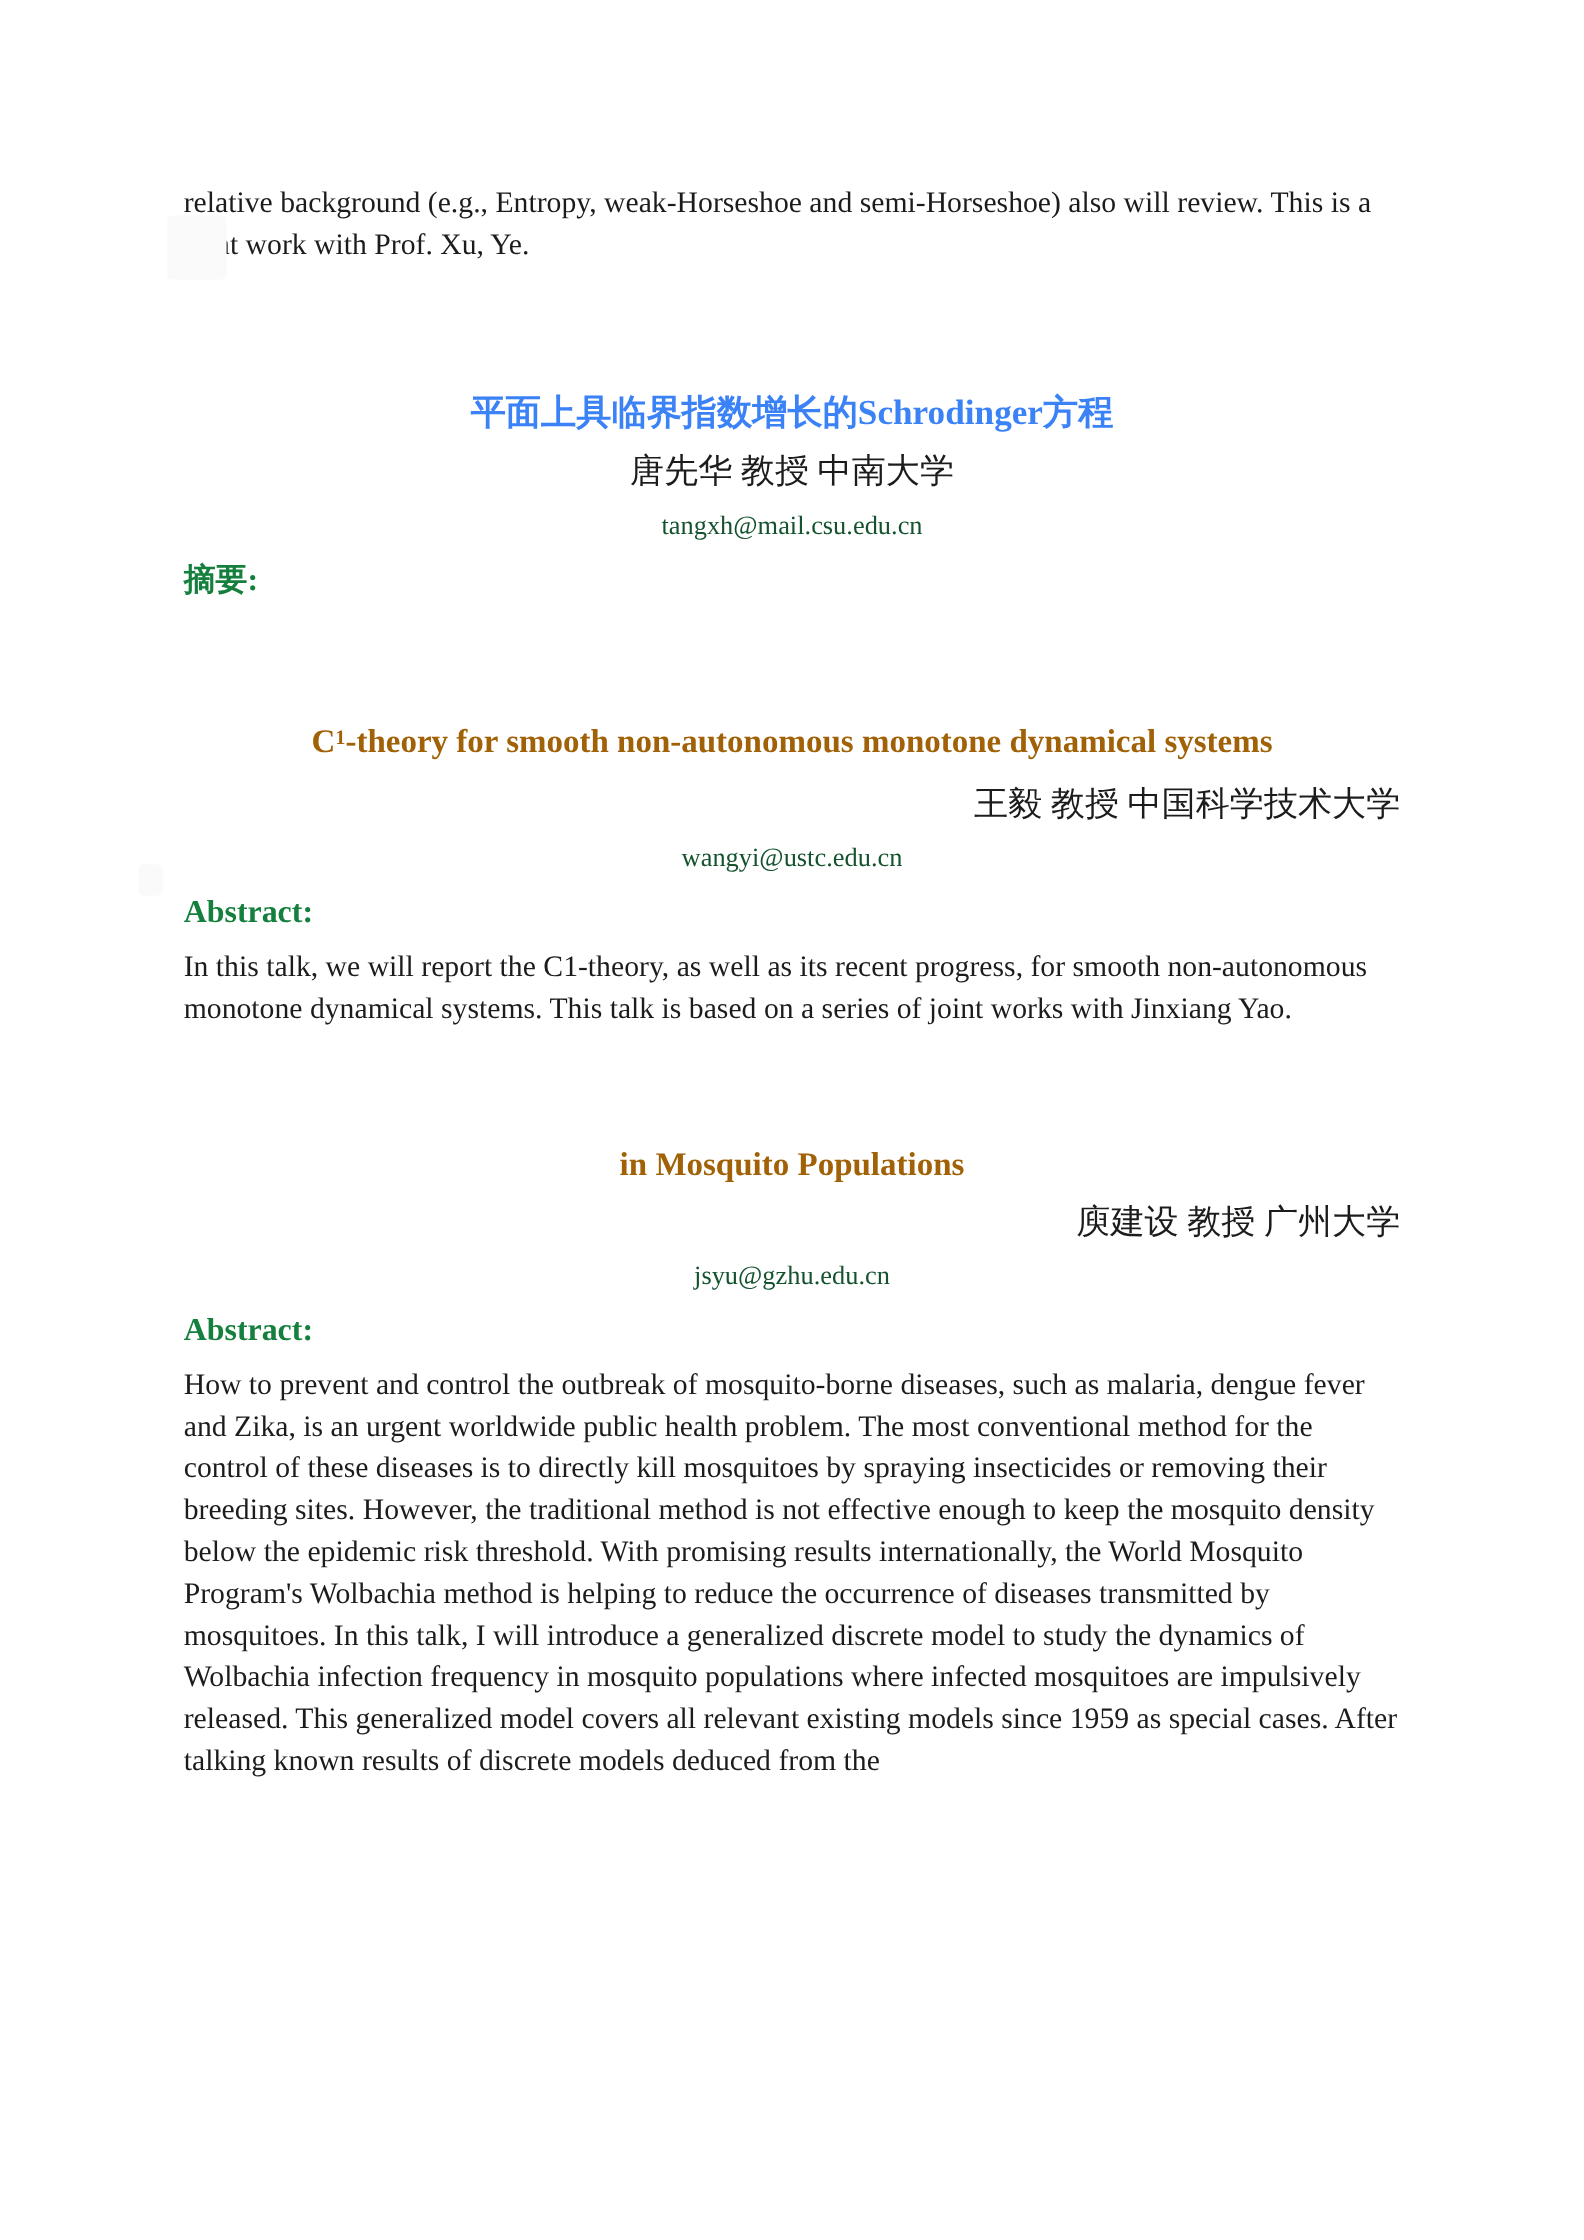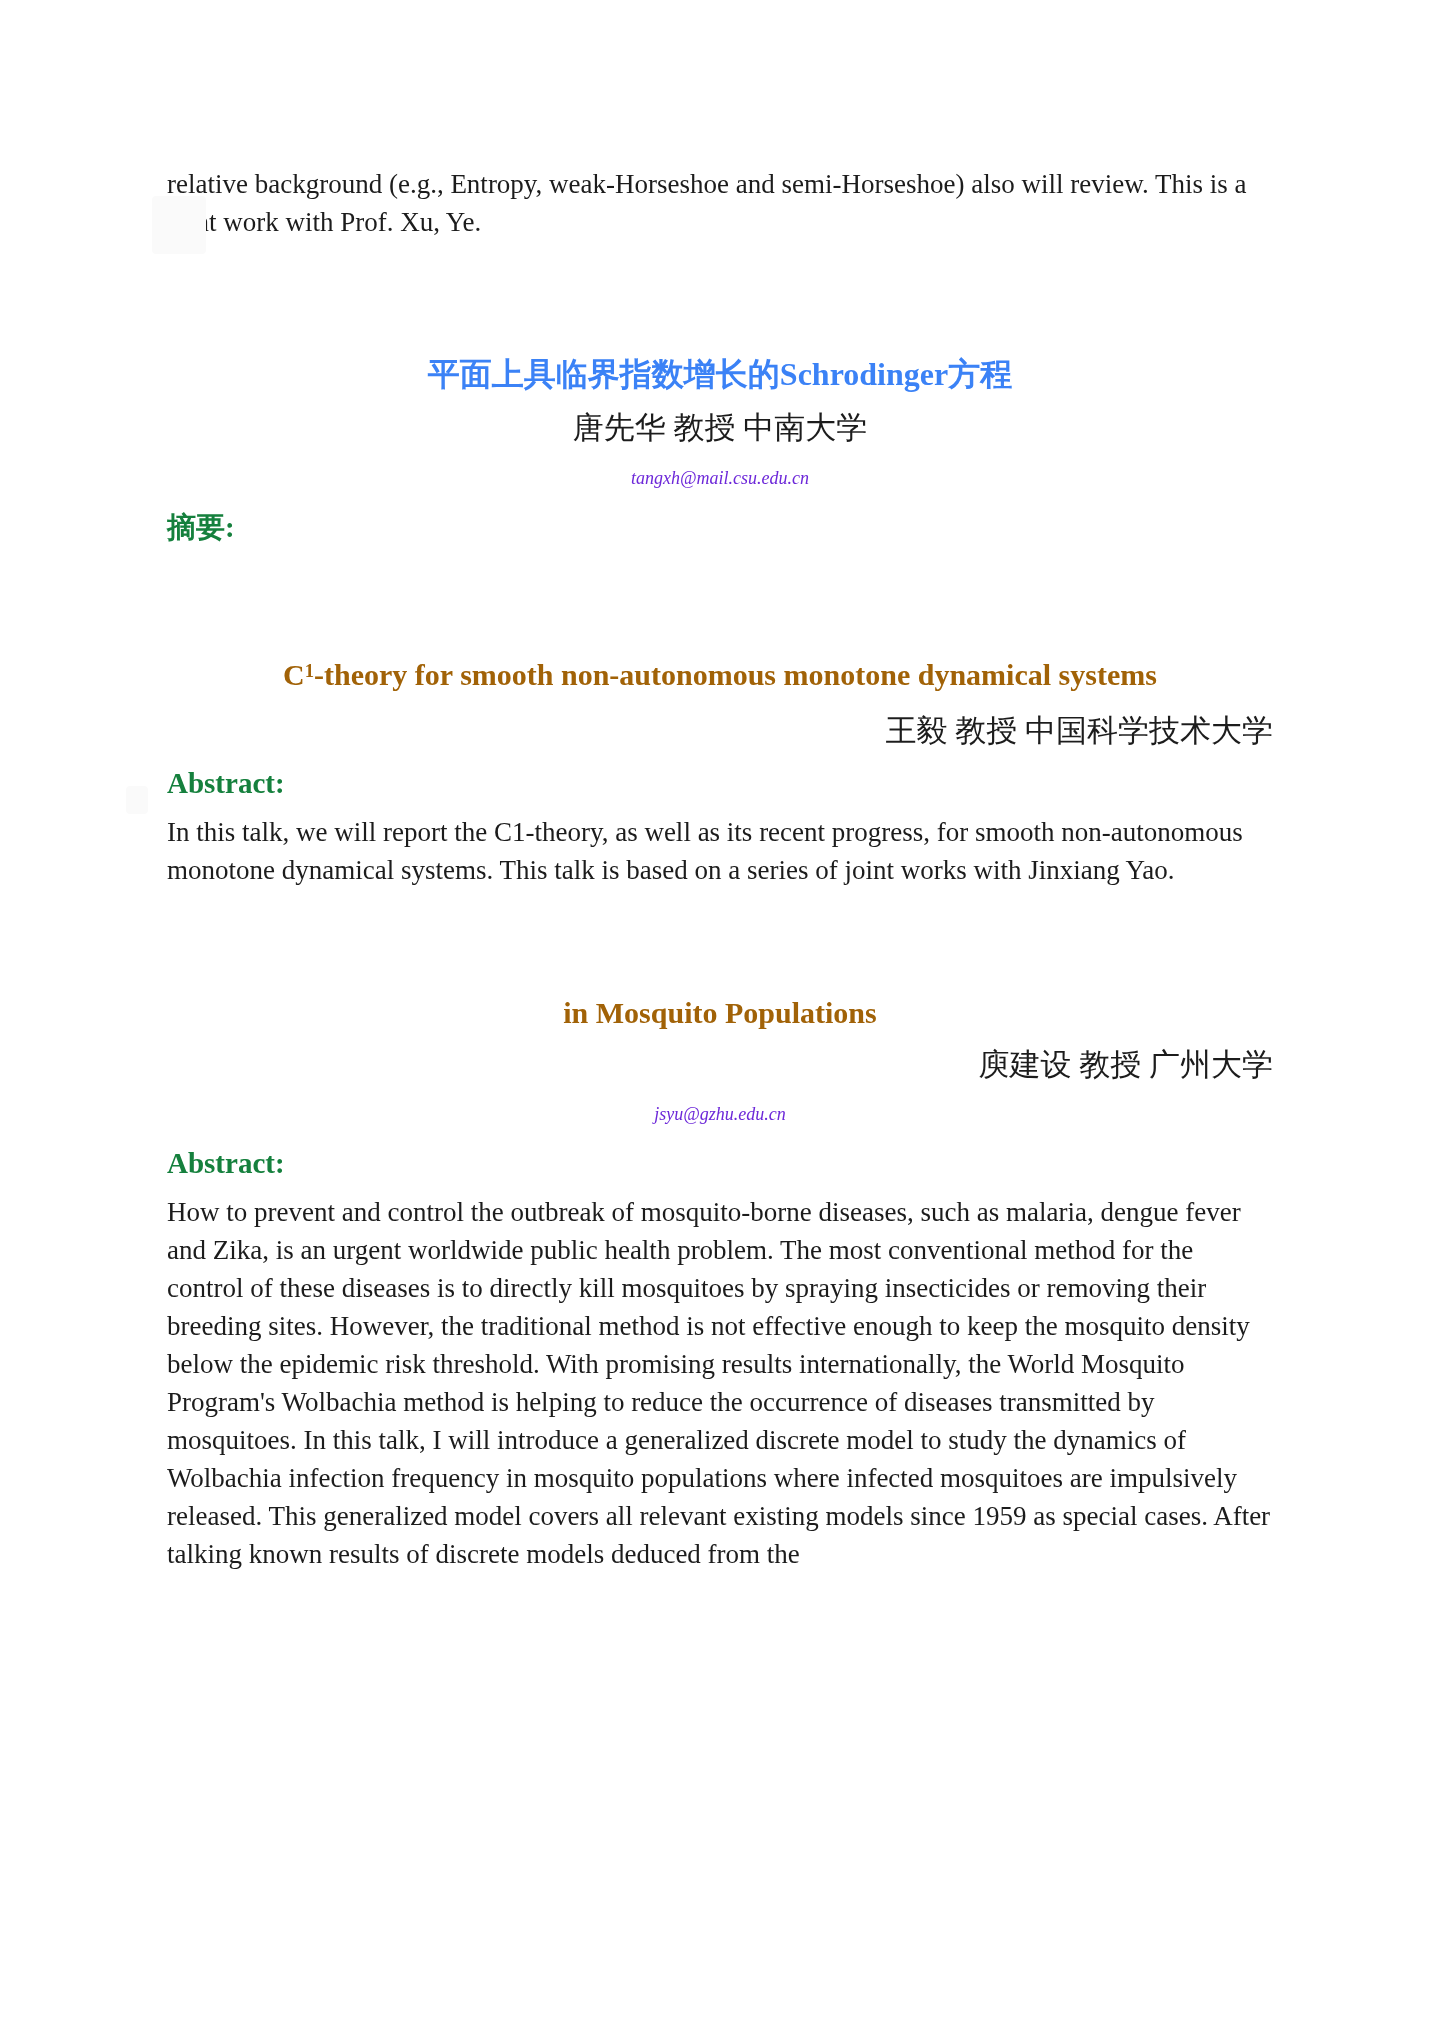--- a/index.html
+++ b/index.html
@@ -45,25 +45,24 @@
     position: relative;
     top: -0.42em;
   }
   .speaker {
     font-size: 31px;
     line-height: 54px;
     margin: 0;
   }
   .speaker.tight { line-height: 52px; text-align: right; }
   .email {
-    font-size: 18px;
+    font-size: 24px;
     line-height: 46px;
-    color: #6d28d9;
+    color: #14532d;
     margin: 0;
-    font-style: italic;
   }
   .abstract-label {
     font-weight: bold;
     font-size: 29px;
     line-height: 44px;
     margin: 4px 0 0 0;
     color: #15803d;
   }
   .abstract-body {
     margin: 8px 0 0 0;
@@ -97,20 +96,21 @@
   <section class="talk" id="talk-1">
     <h2 class="talk-title-cn center">平面上具临界指数增长的Schrodinger方程</h2>
     <p class="speaker center">唐先华 教授 中南大学</p>
     <p class="email center">tangxh@mail.csu.edu.cn</p>
     <p class="abstract-label">摘要:</p>
   </section>
 
   <section class="talk" id="talk-2">
     <h2 class="talk-title-en center"><span>C</span><span class="sup">1</span><span>-theory for smooth non-autonomous monotone dynamical systems</span></h2>
     <p class="speaker tight center">王毅 教授 中国科学技术大学</p>
+    <p class="email center">wangyi@ustc.edu.cn</p>
     <p class="abstract-label">Abstract:</p>
     <p class="body-text abstract-body">In this talk, we will report the C1-theory, as well as its recent progress, for smooth non-autonomous monotone dynamical systems. This talk is based on a series of joint works with Jinxiang Yao.</p>
   </section>
 
   <section class="talk" id="talk-3">
     <h2 class="talk-title-en center">
       <div>in Mosquito Populations</div>
     </h2>
     <p class="speaker tight center">庾建设 教授 广州大学</p>
     <p class="email center">jsyu@gzhu.edu.cn</p>

